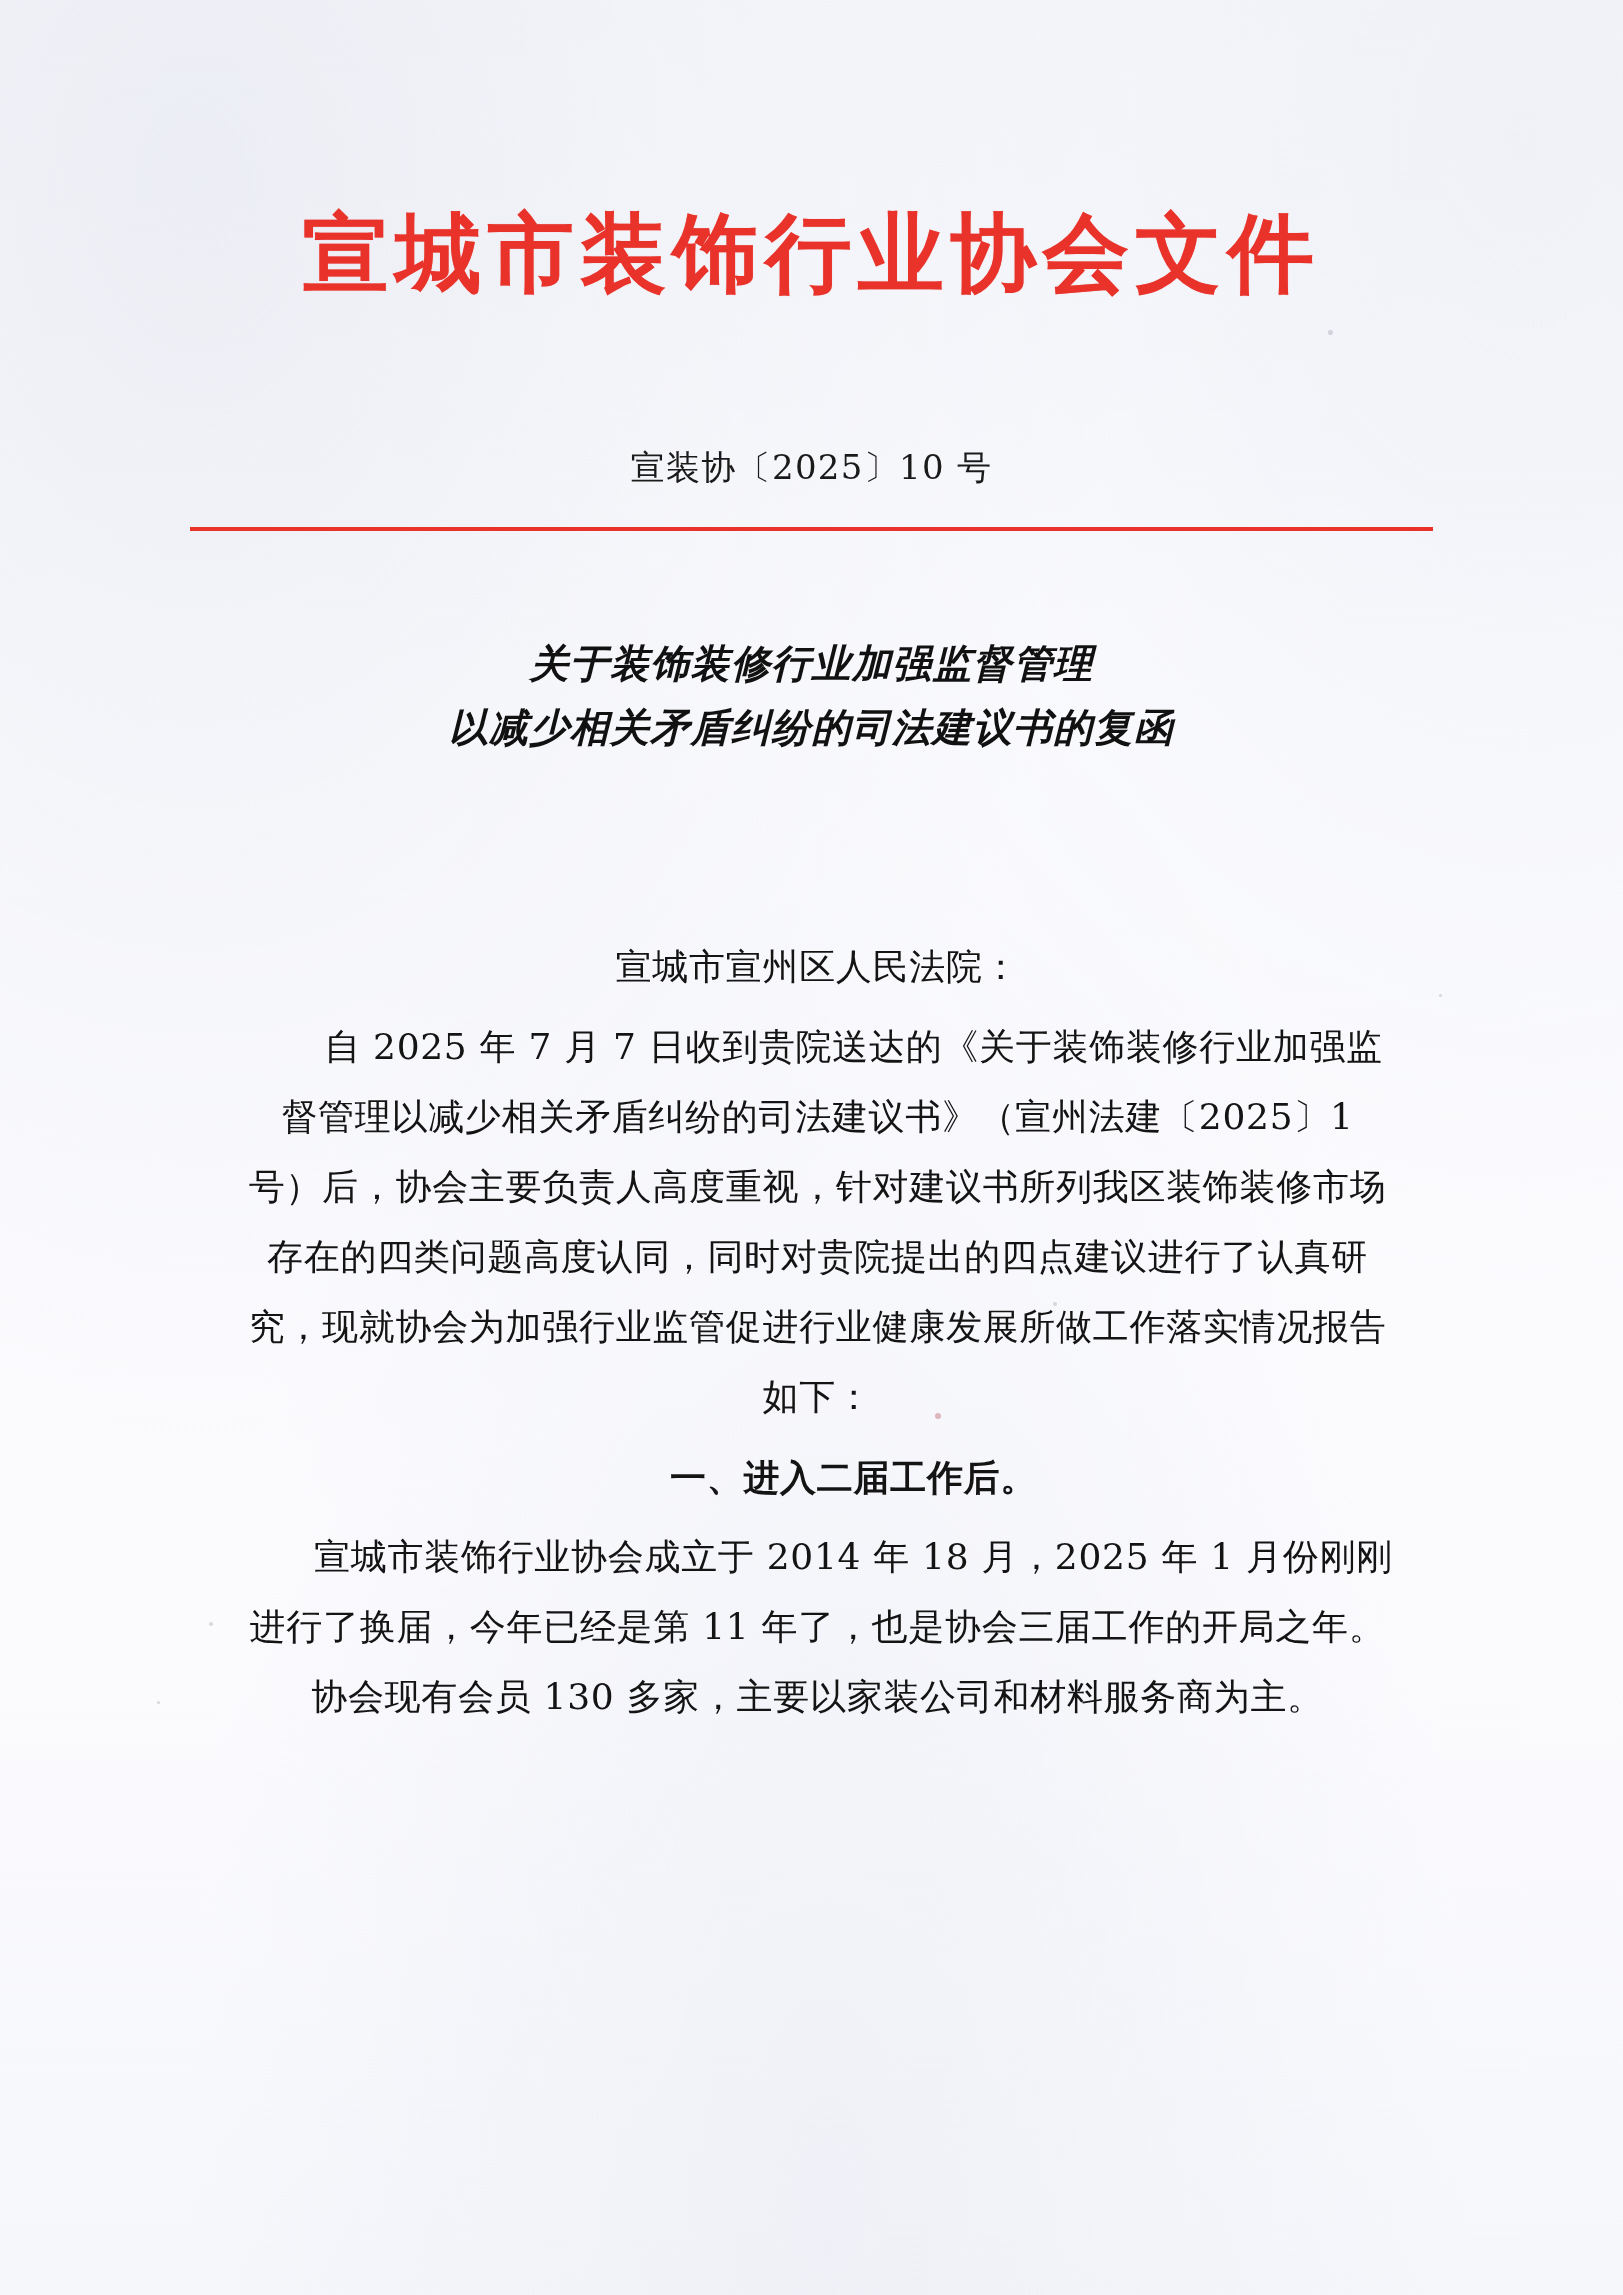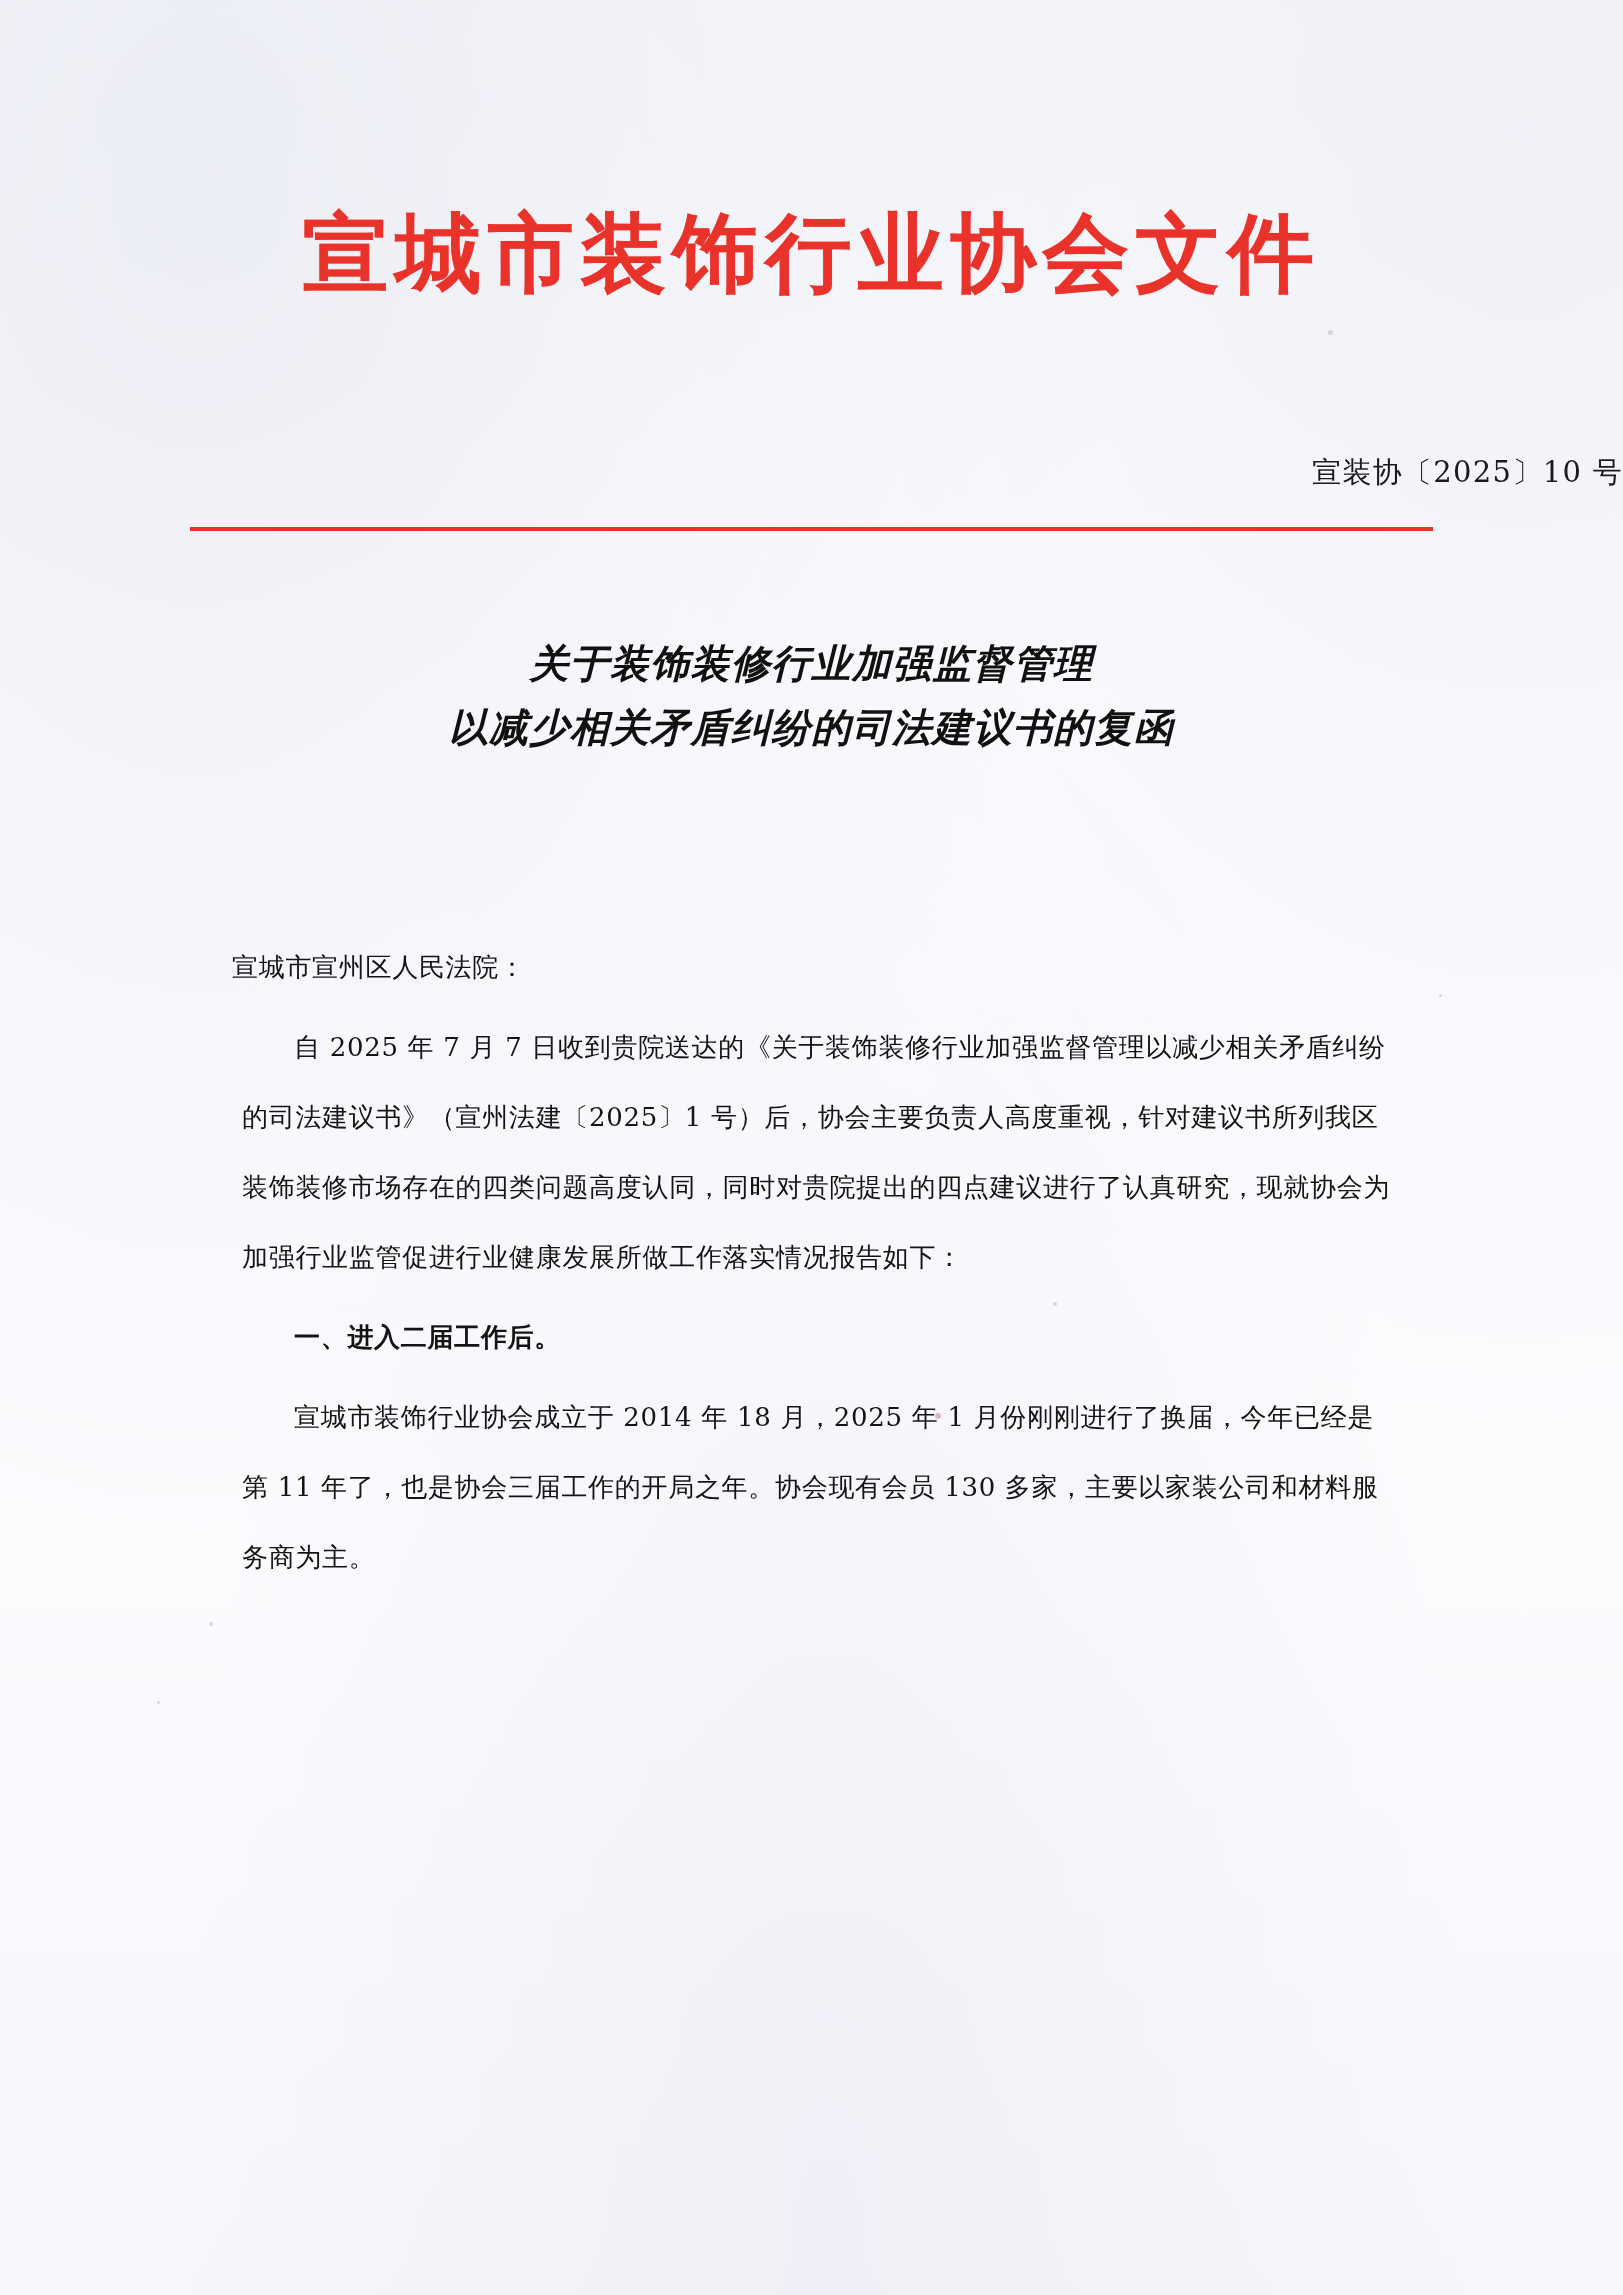--- a/index.html
+++ b/index.html
@@ -56,25 +56,24 @@
     font-size: 86px;
     letter-spacing: 6.5px;
     text-shadow: 0 0 0.7px rgba(232,50,42,0.6);
   }
 
   .doc-number {
     position: absolute;
     left: 0;
     right: 0;
     top: 445px;
-    text-align: right;
+    text-align: center;
     color: #1a1a1a;
-    font-size: 29px;
+    font-size: 34px;
     letter-spacing: 1.3px;
-    margin-top: 8px;
   }
 
   .red-rule {
     position: absolute;
     left: 190px;
     width: 1243px;
     top: 527px;
     height: 3.9px;
     background: #e8322a;
   }
@@ -93,23 +92,24 @@
     font-style: italic;
   }
   .subject .line2 { display: block; }
 
   .body-block {
     position: absolute;
     left: 232px;
     width: 1171px;
     top: 932px;
     color: #141414;
-    font-size: 26px;
+    font-size: 36px;
     line-height: 70px;
     letter-spacing: 0.7px;
+    text-align: center;
   }
   .salutation {
     margin: 0 0 0 0;
   }
   .para {
     margin: 10px;
     text-indent: 2em;
   }
   .para.bold {
     font-weight: bold;

